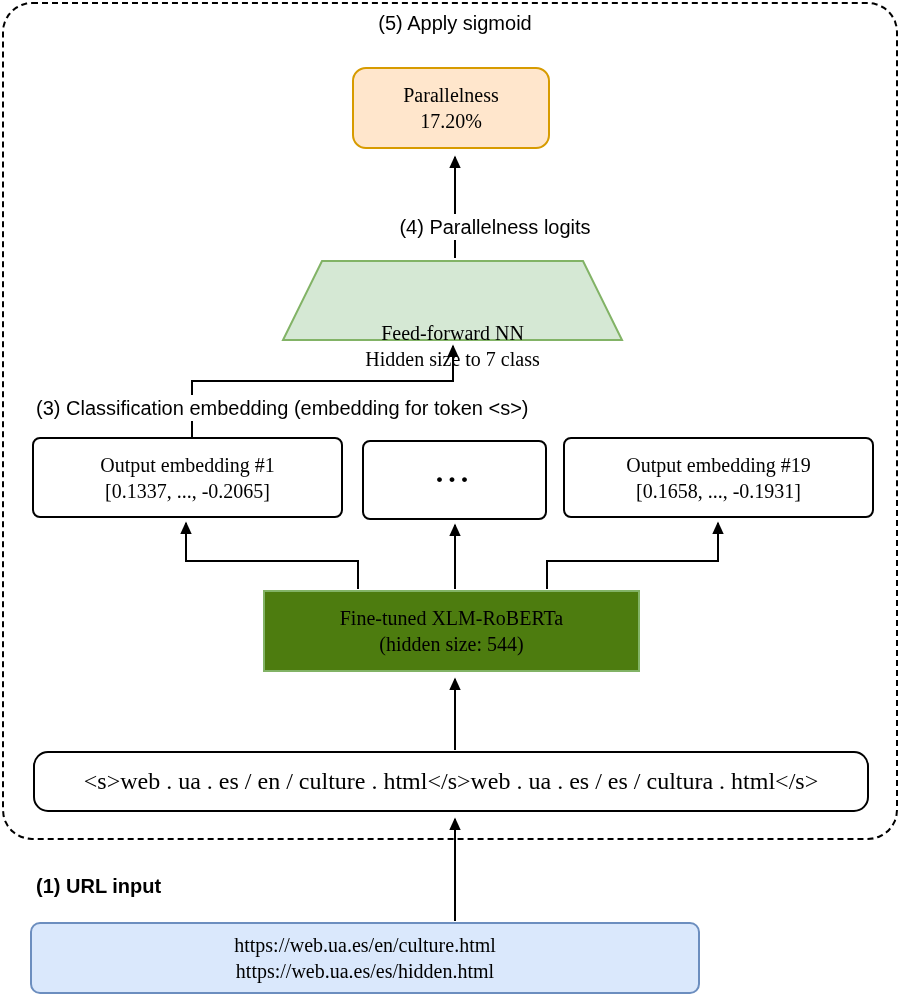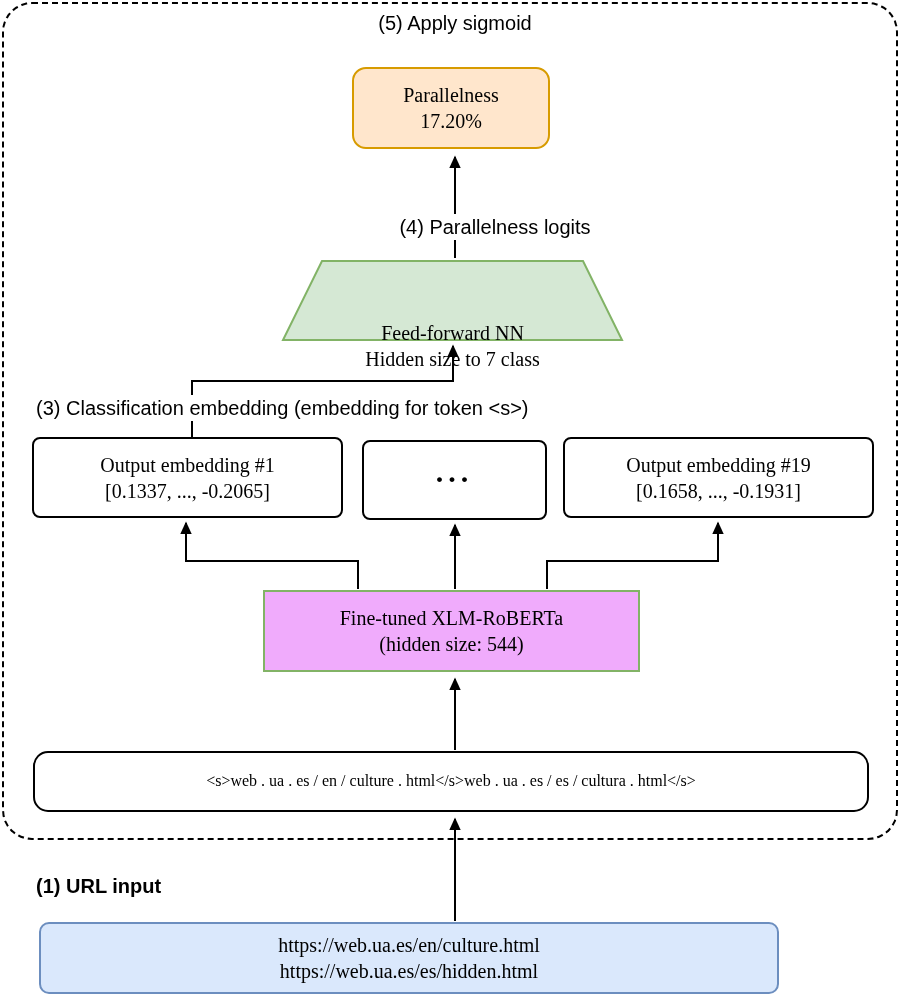--- a/index.html
+++ b/index.html
@@ -51,21 +51,21 @@
     border: 2px solid #000000;
     border-radius: 8px;
   }
   .node.orange {
     border: 2px solid #D79B00;
     background: #FFE6CC;
     border-radius: 14px;
   }
   .node.green {
     border: 2px solid #82B366;
-    background: #f0abfc;
+    background: #4d7c0f;
     border-radius: 0;
   }
   .node.blue {
     border: 2px solid #6C8EBF;
     background: #DAE8FC;
     border-radius: 10px;
   }
   .node.transparent {
     background: transparent;
     border: none;
@@ -85,21 +85,21 @@
     transform: translateX(-50%);
   }
   .ellipsis-text {
     font-size: 30px;
     font-weight: bold;
     letter-spacing: 5px;
     transform: translateY(-9px);
   }
   .token-line {
     white-space: nowrap;
-    font-size: 16px;
+    font-size: 24px;
   }
 </style>
 </head>
 <body>
 
 <div id="canvas">
 
   <div class="dashed-frame"></div>
 
   <svg id="wires" width="902" height="1002" viewBox="0 0 902 1002">
@@ -164,18 +164,18 @@
     <div>(hidden size: 544)</div>
   </div>
 
 
   <div class="node plain" style="left:33px; top:751px; width:836px; height:61px; border-radius:15px;">
     <div class="token-line">&lt;s&gt;web . ua . es / en / culture . html&lt;/s&gt;web . ua . es / es / cultura . html&lt;/s&gt;</div>
   </div>
 
   <div class="step-label" style="left:33px; top:873px;font-weight:bold;">(1) URL input</div>
 
-  <div class="node blue" style="left:39px; top:922px; width:740px; height:72px;">
+  <div class="node blue" style="left:30px; top:922px; width:670px; height:72px;">
     <div>https://web.ua.es/en/culture.html</div>
     <div>https://web.ua.es/es/hidden.html</div>
   </div>
 
 </div>
 
 </body></html>

